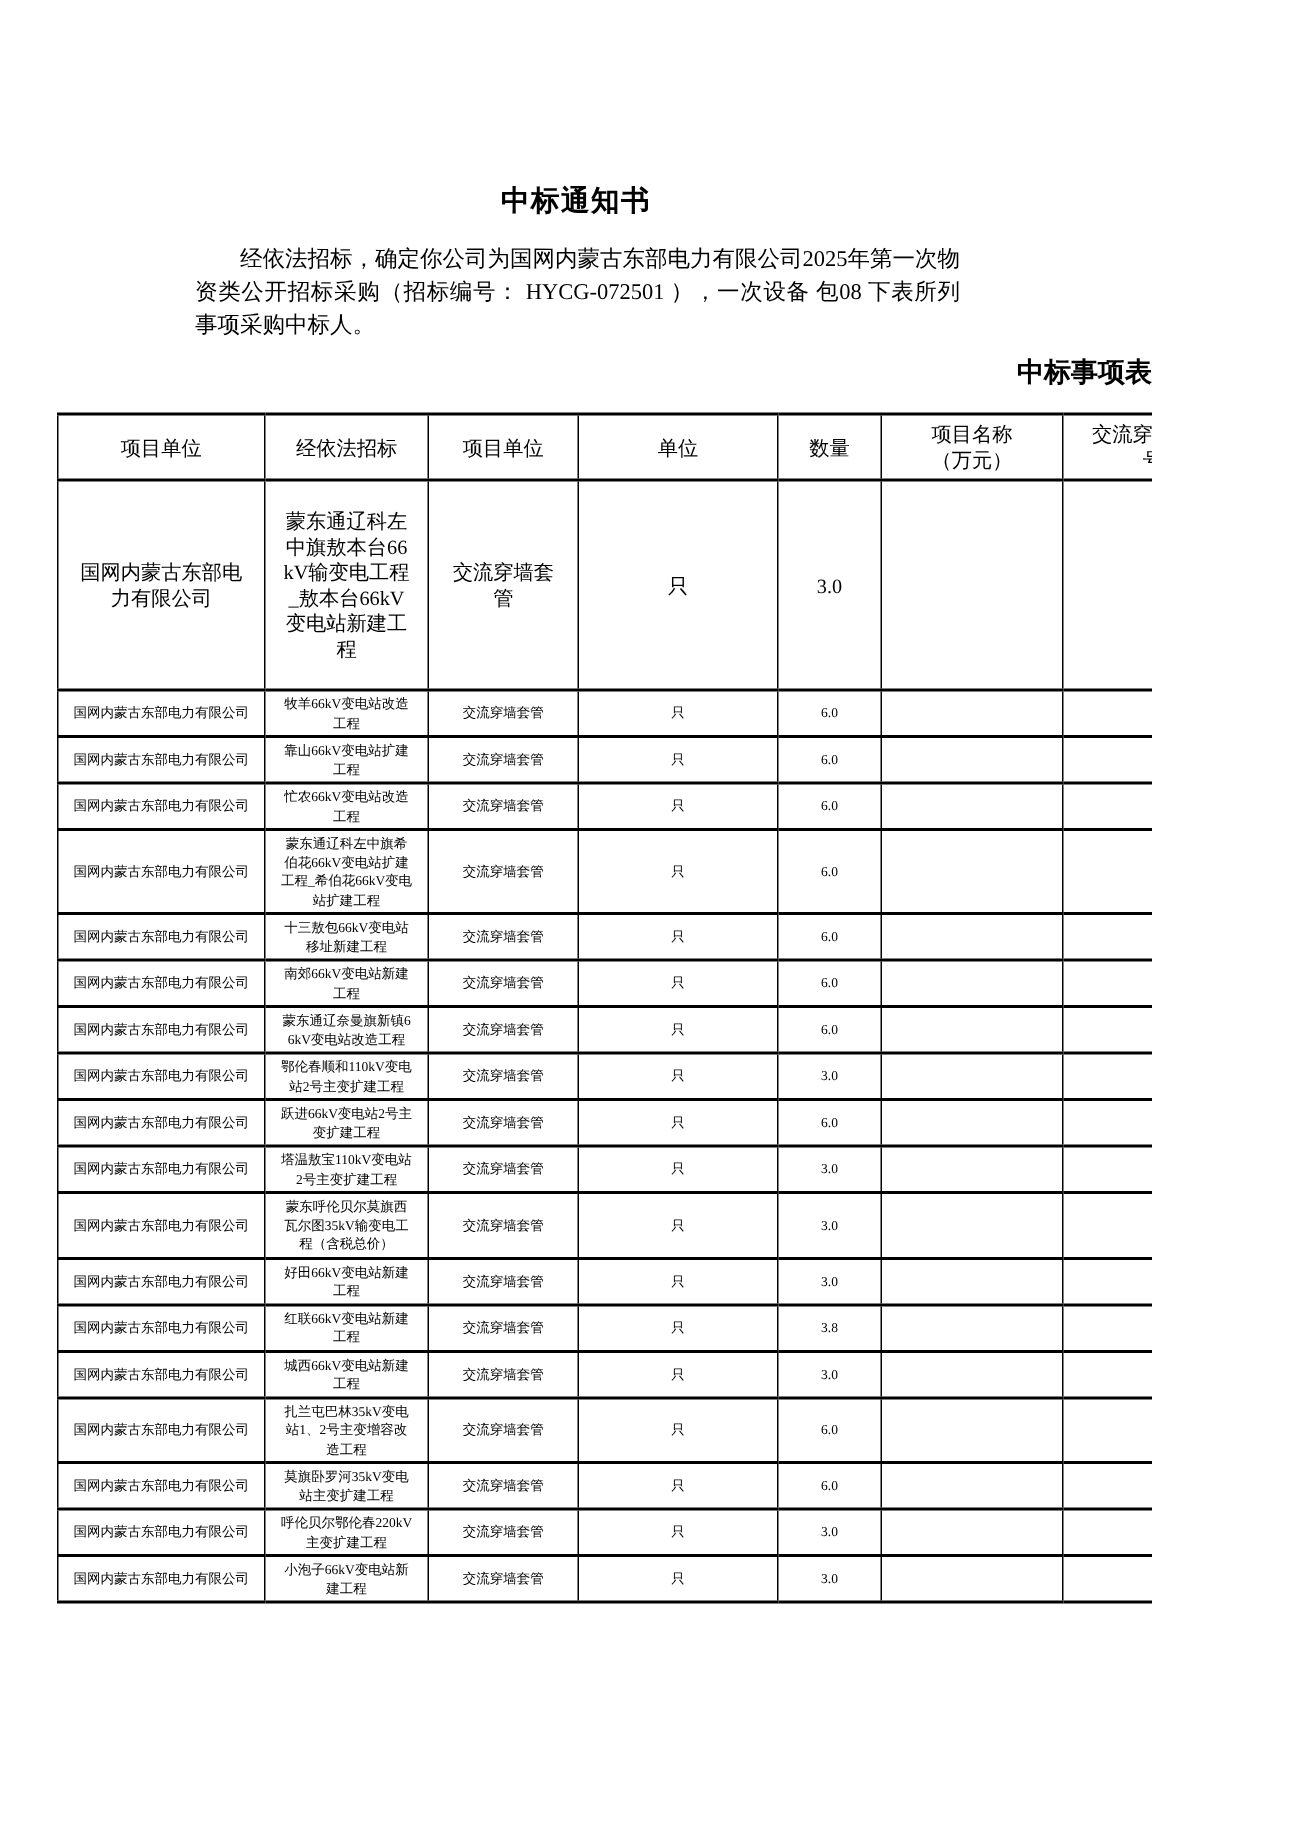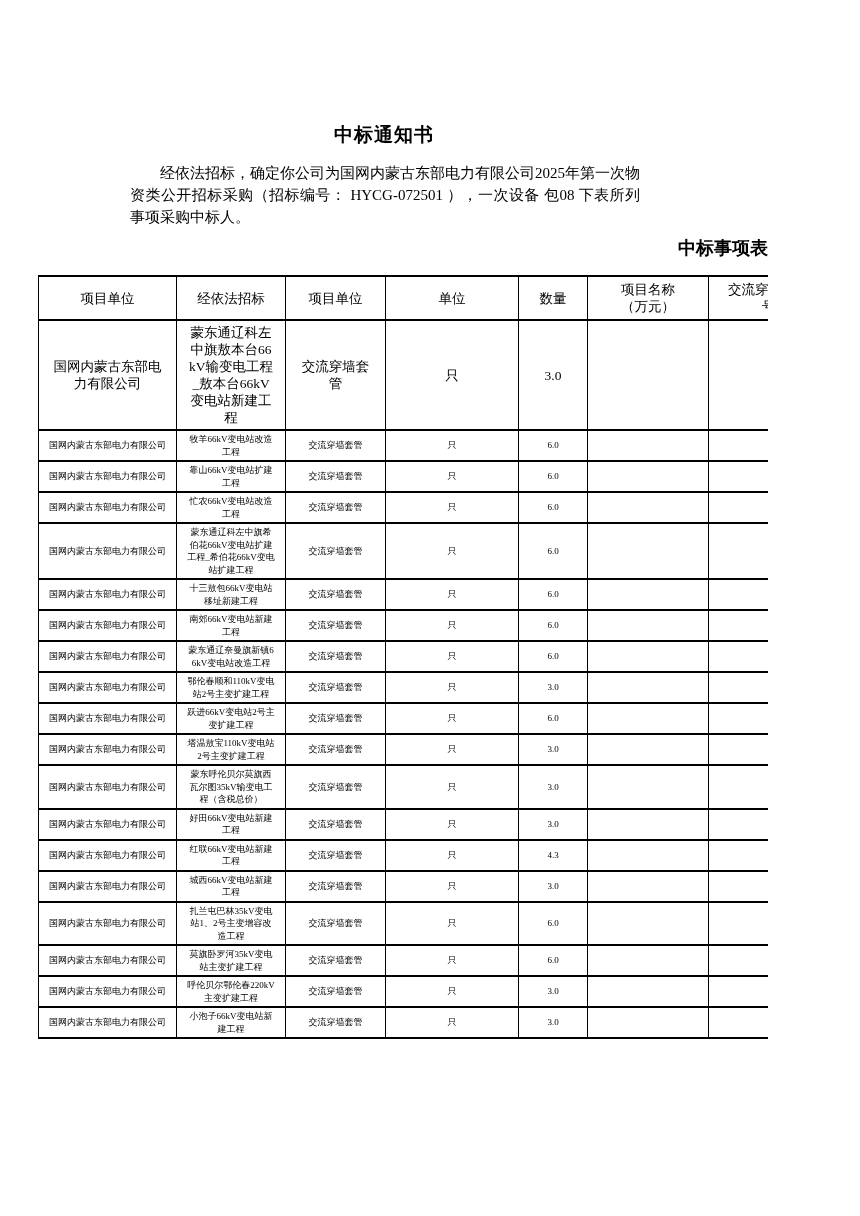--- a/index.html
+++ b/index.html
@@ -29,21 +29,21 @@
   table.award th, table.award td {
     border:1px solid #000;
     border-top-width:2px; border-bottom-width:2px;
     text-align:center; vertical-align:middle;
     overflow:hidden; word-break:break-all;
   }
   table.award th {
     font-weight:400; font-size:13.5px; line-height:17px;
     padding:3px 6px; height:36px; white-space:pre-line;
   }
-  tr.row-large td { font-size:13.5px; line-height:17px; padding:3px 12px; }
+  tr.row-large td { font-size:13.5px; line-height:17px; padding:18px 12px; }
   tr.row-small td { font-size:9px;    line-height:12.5px; padding:2px 10px; }
 </style>
 </head>
 <body>
 
 <div class="page">
   <h1 class="doc-title">中标通知书</h1>
   <p class="body-text">经依法招标，确定你公司为国网内蒙古东部电力有限公司2025年第一次物资类公开招标采购（招标编号： HYCG-072501 ），一次设备 包08 下表所列事项采购中标人。</p>
   <h2 class="table-title">中标事项表</h2>
 
@@ -186,21 +186,21 @@
           <td>只</td>
           <td>3.0</td>
           <td></td>
           <td></td>
         </tr>
         <tr class="row-small">
           <td>国网内蒙古东部电力有限公司</td>
           <td>红联66kV变电站新建工程</td>
           <td>交流穿墙套管</td>
           <td>只</td>
-          <td>4.3</td>
+          <td>3.8</td>
           <td></td>
           <td></td>
         </tr>
         <tr class="row-small">
           <td>国网内蒙古东部电力有限公司</td>
           <td>城西66kV变电站新建工程</td>
           <td>交流穿墙套管</td>
           <td>只</td>
           <td>3.0</td>
           <td></td>

